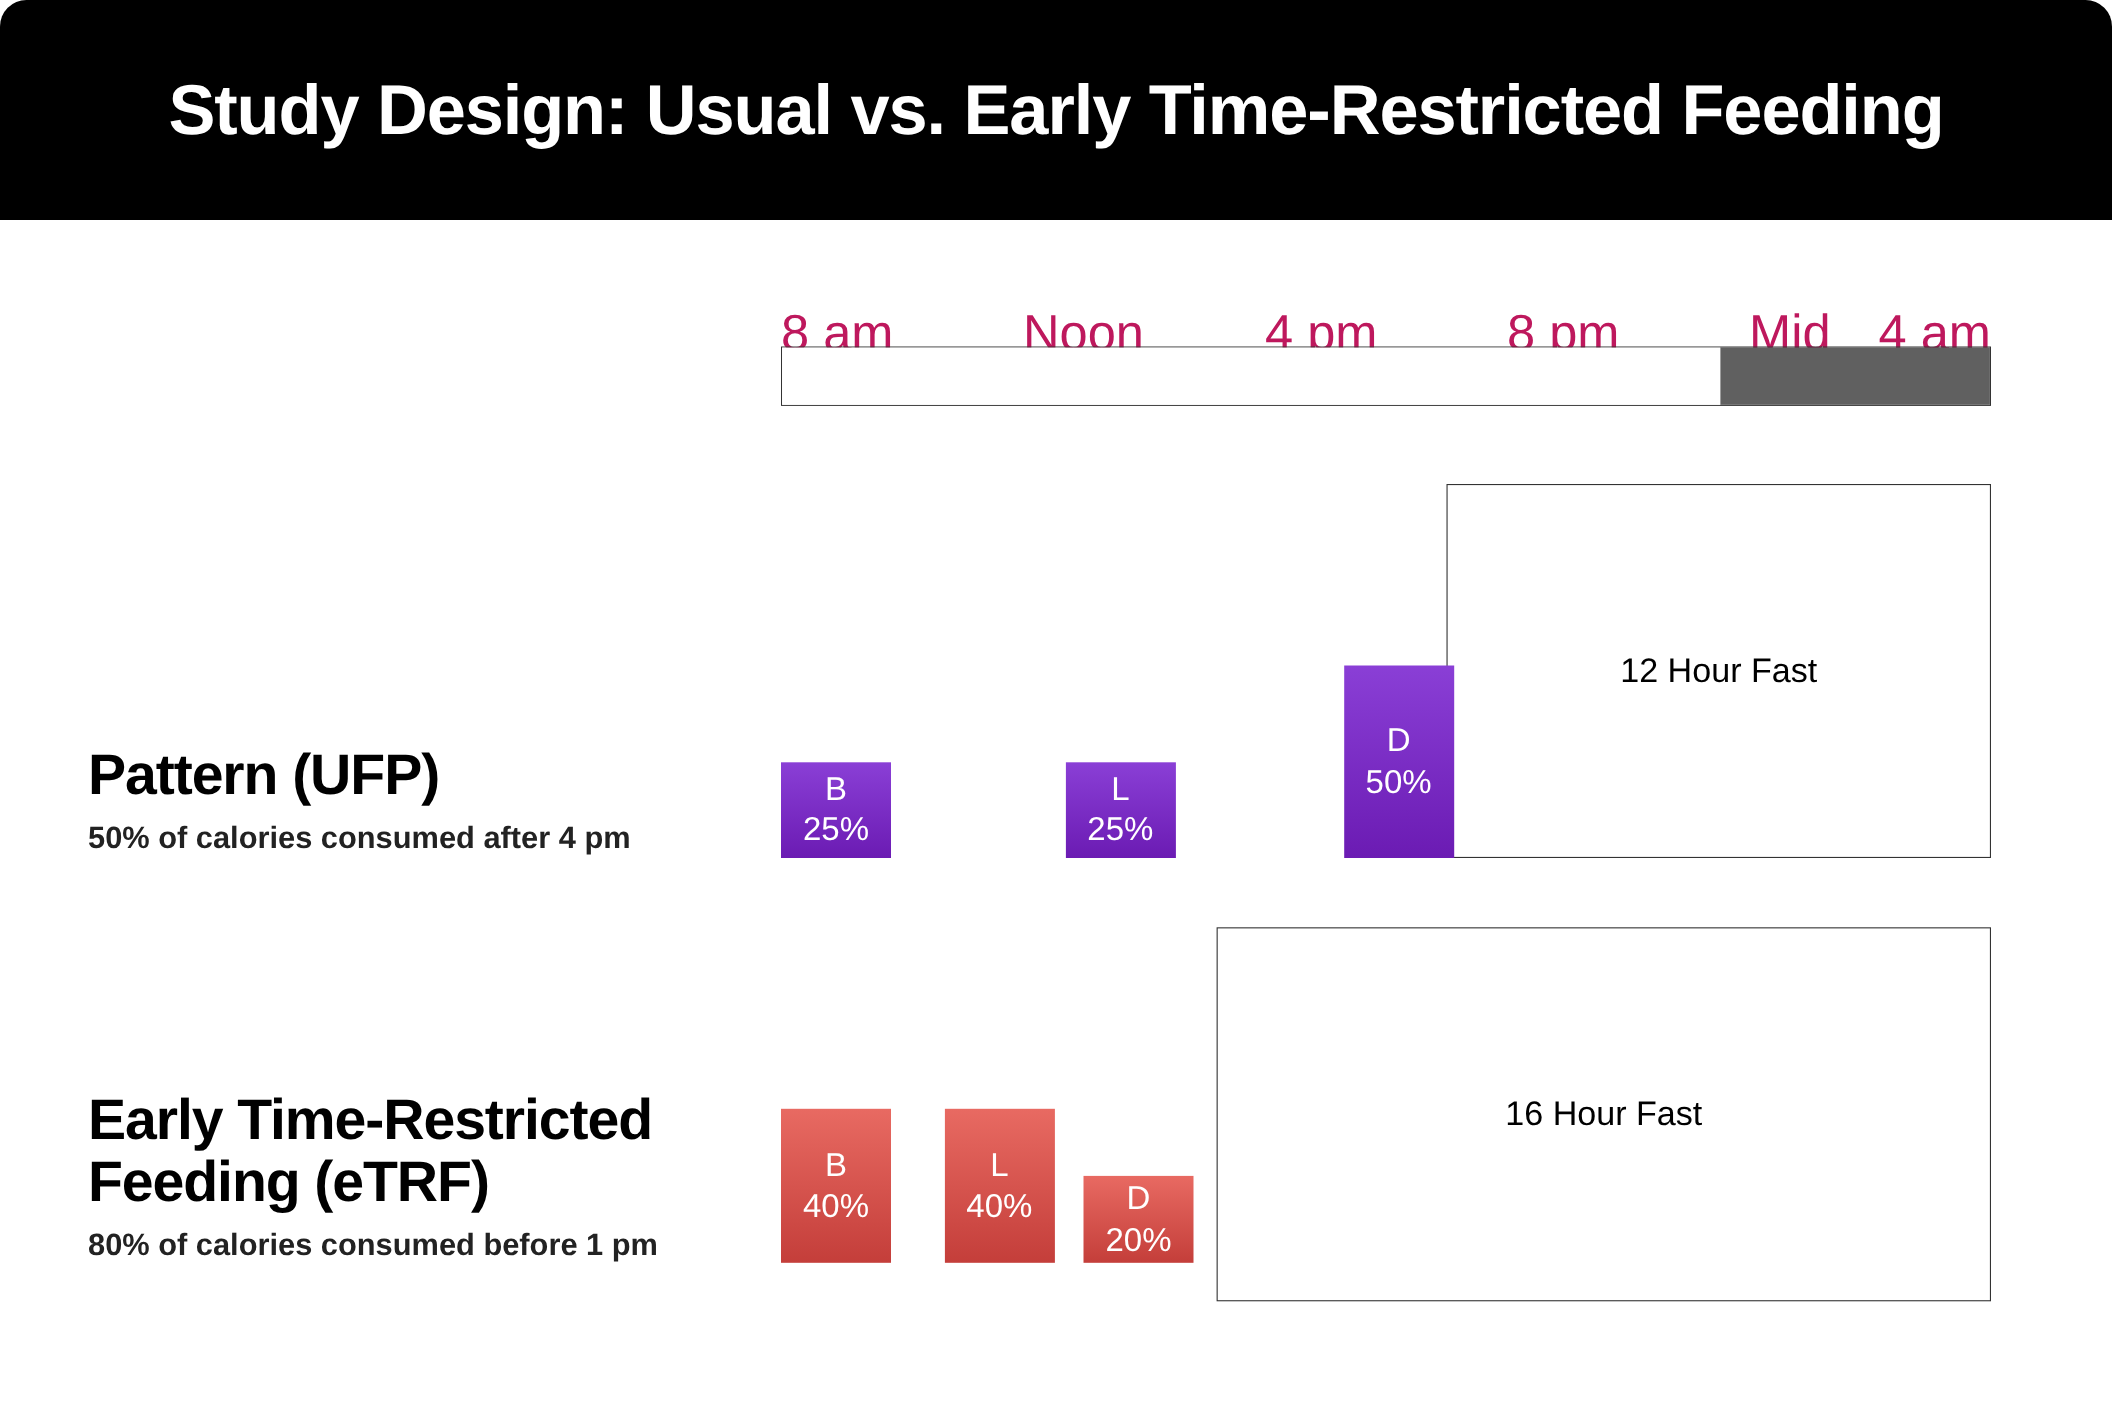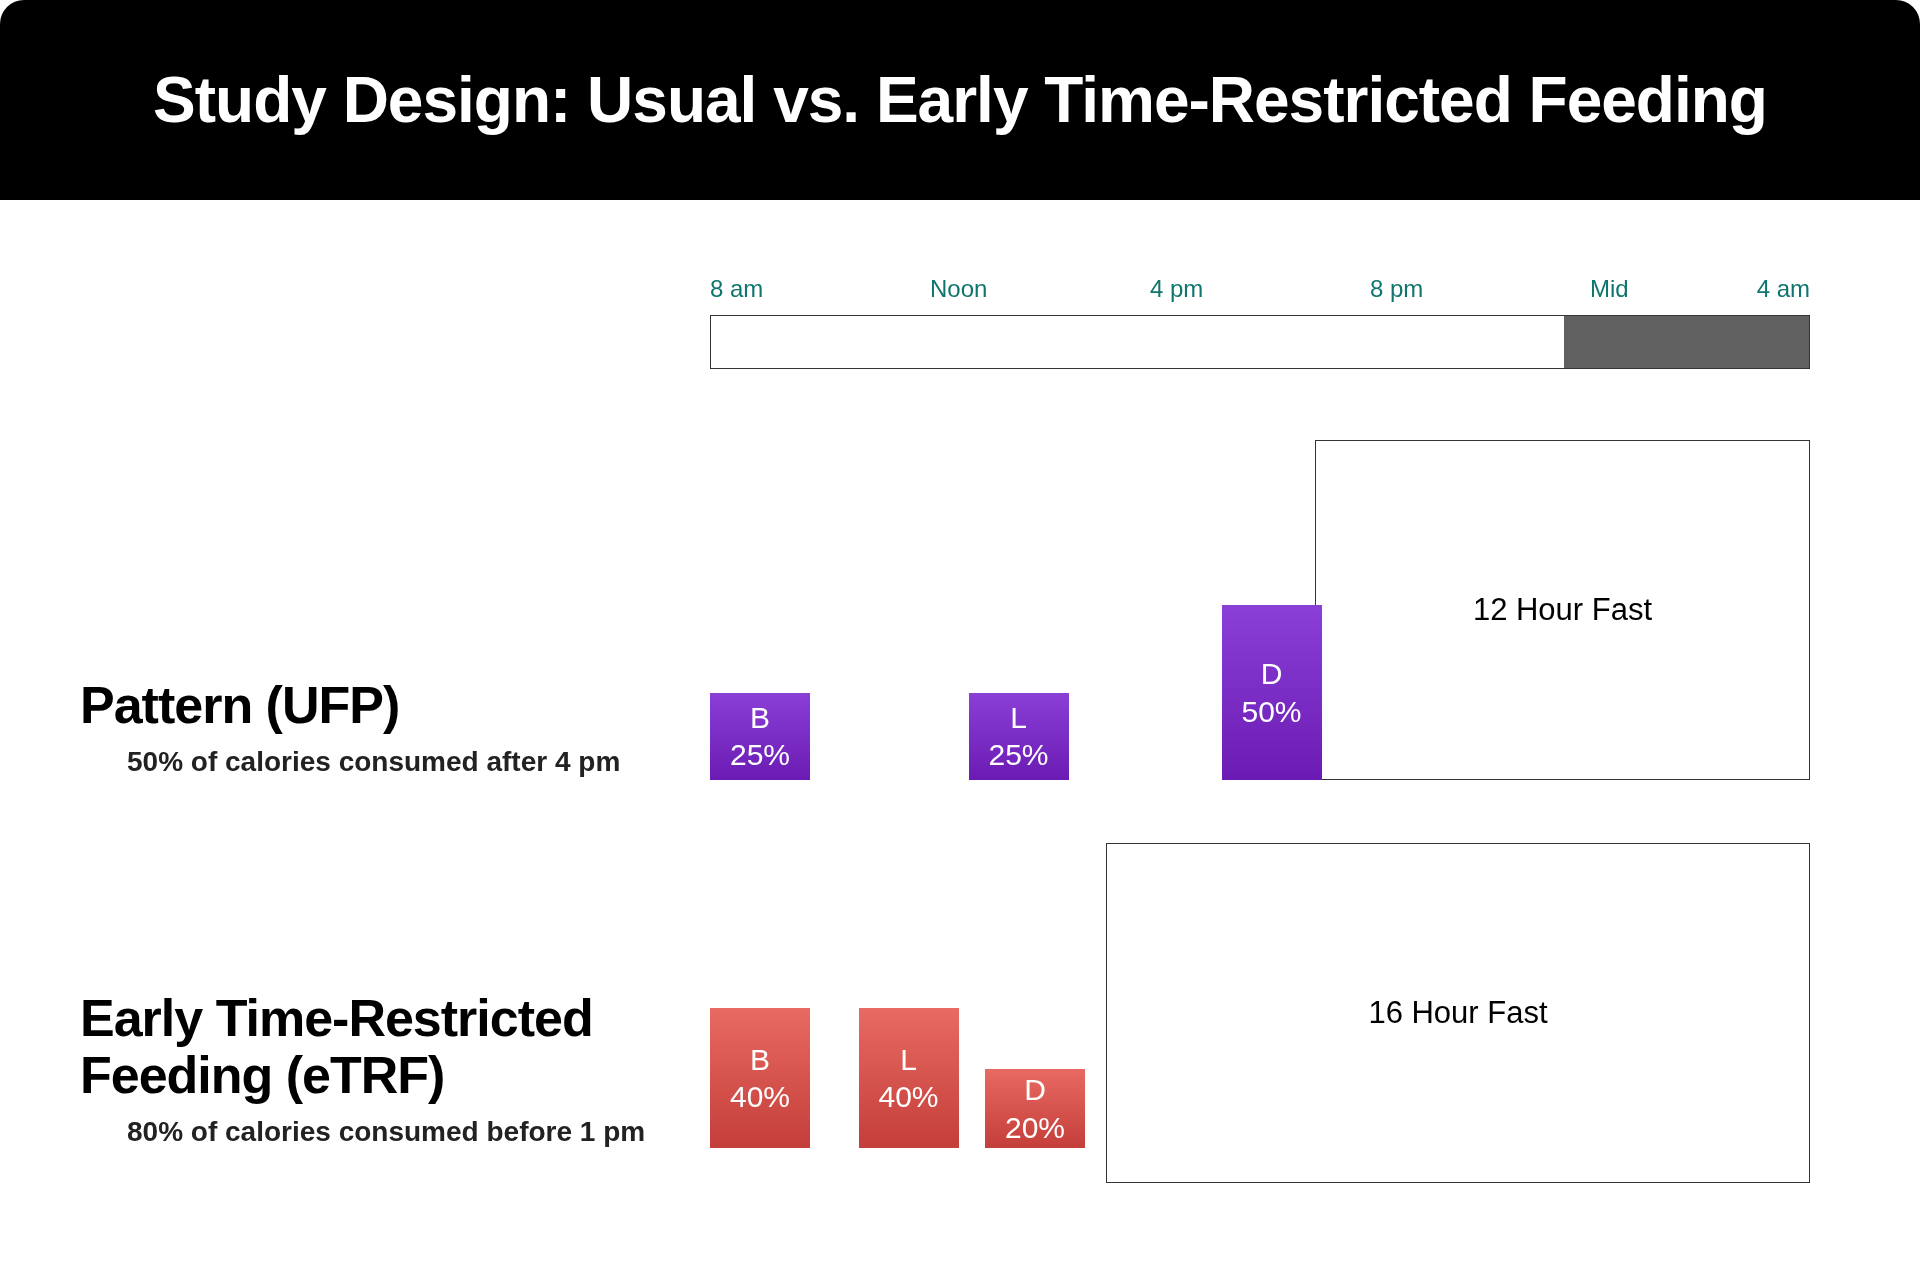--- a/index.html
+++ b/index.html
@@ -3,30 +3,30 @@
 <meta charset="utf-8">
 <style>
   * { box-sizing: border-box; margin: 0; padding: 0; }
   html, body { width: 1920px; height: 1280px; font-family: -apple-system, "Helvetica Neue", Arial, sans-serif; background: #fff; }
   .rounded { border-radius: 24px; overflow: hidden; width: 100%; height: 100%; position: relative; background: #fff; }
   .header { background: #000; color: #fff; height: 200px; display: flex; align-items: center; justify-content: center; }
   .header h1 { font-size: 64px; font-weight: 700; letter-spacing: -1px; }
 
   
   .timeline-wrap { position: absolute; left: 710px; top: 275px; width: 1100px; }
-  .tick-row { position: relative; height: 40px; font-size: 24px; font-weight: 400; color: #0f766e; }
+  .tick-row { position: relative; height: 40px; font-size: 46px; font-weight: 400; color: #be185d; }
   .tick { position: absolute; transform: translateX(0); }
   .bar-outer { position: relative; height: 54px; border: 1.5px solid #333; display: flex; }
   .day   { background: #fff; }
   .night { background: #606060; }
 
   
   .row-label { position: absolute; left: 80px; }
   .row-label h2 { font-size: 52px; font-weight: 700; line-height: 1.1; letter-spacing: -1px; }
-  .row-label p  { font-size: 28px; font-weight: 600; color: #222; margin-top: 12px; margin-left: 47px; }
+  .row-label p  { font-size: 28px; font-weight: 600; color: #222; margin-top: 12px; }
 
   
   .meal { position: absolute; color: #fff; display: flex; flex-direction: column; align-items: center; justify-content: center; font-size: 30px; font-weight: 500; line-height: 1.25; }
   .purple { background: linear-gradient(180deg, #8a3fd6, #6b1bb3); }
   .red    { background: linear-gradient(180deg, #e86a62, #c43e3a); }
 
   
   .fastbox { position: absolute; border: 1.5px solid #333; background: #fff; display: flex; align-items: center; justify-content: center; font-size: 31px; font-weight: 400; }
 
   

